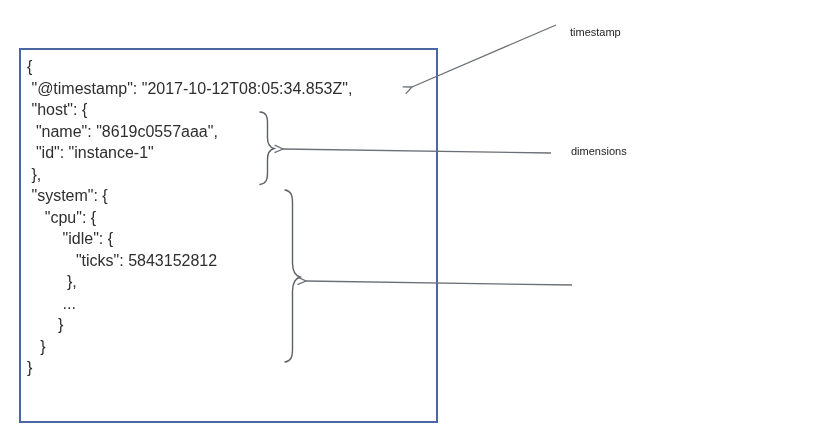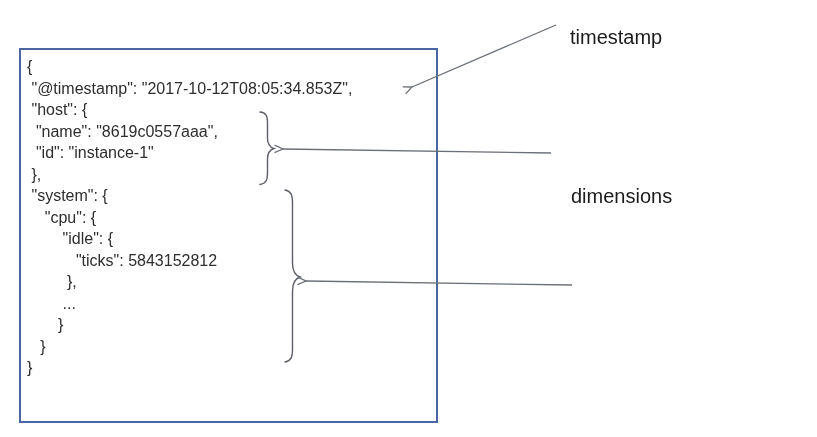--- a/index.html
+++ b/index.html
@@ -49,26 +49,26 @@
     stroke: #5d6068;
     stroke-width: 1.4;
     stroke-linecap: round;
   }
   .arrow {
     stroke: #6b7077;
     stroke-width: 1.3;
   }
   .label {
     position: absolute;
-    font-size: 20px;
+    font-size: 11px;
     color: #1c1c1c;
     white-space: nowrap;
   }
   .label-timestamp { left: 570px; top: 26px; }
-  .label-dimensions { left: 571px; top: 145px; margin-top: 40px; }
+  .label-dimensions { left: 571px; top: 145px; }
   .label-metric { left: 586px; top: 276px; }
 </style>
 </head>
 <body>
 
 <div class="canvas">
 
   <div class="json-box"></div>
 
   <pre class="code">{

